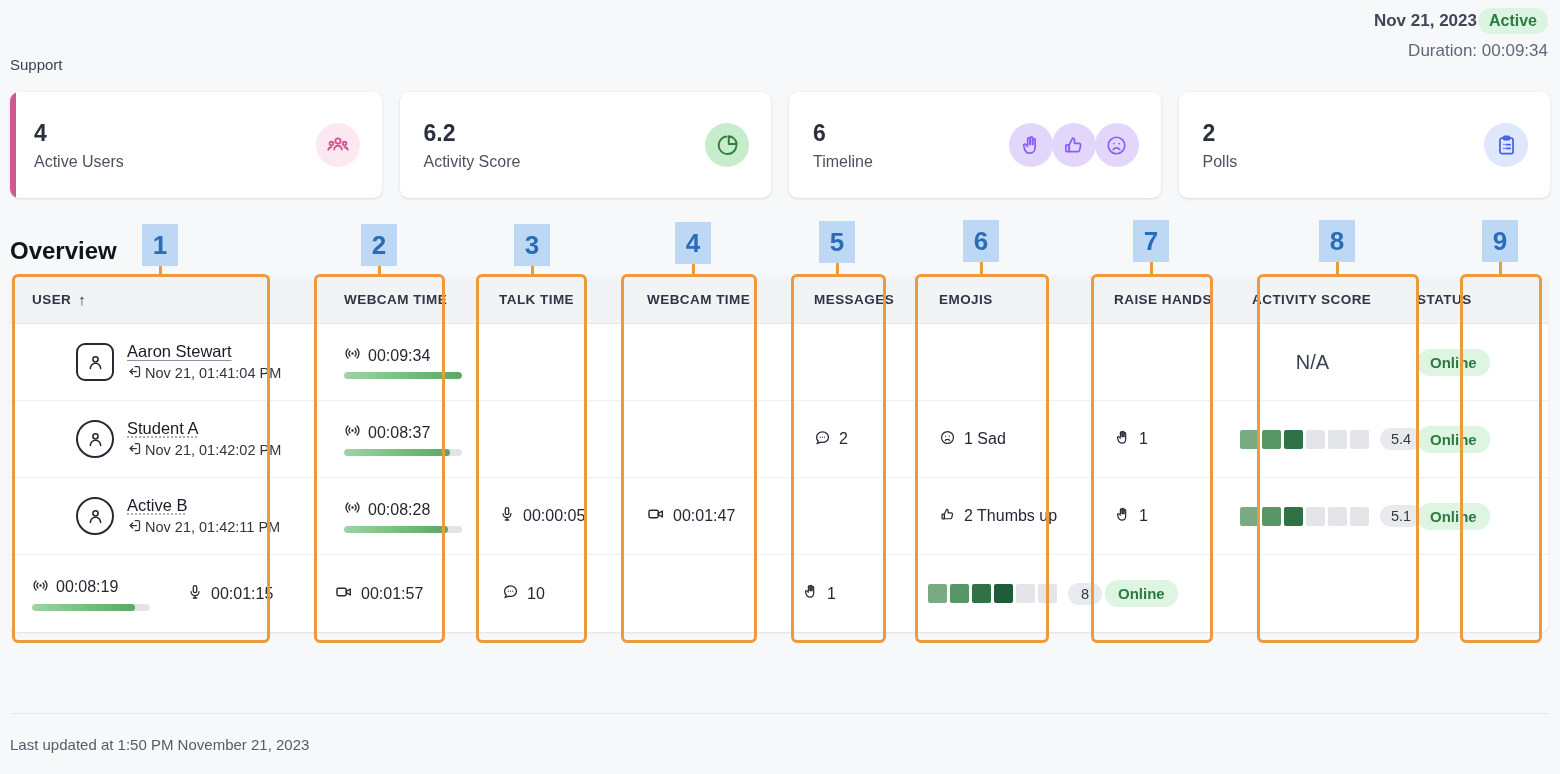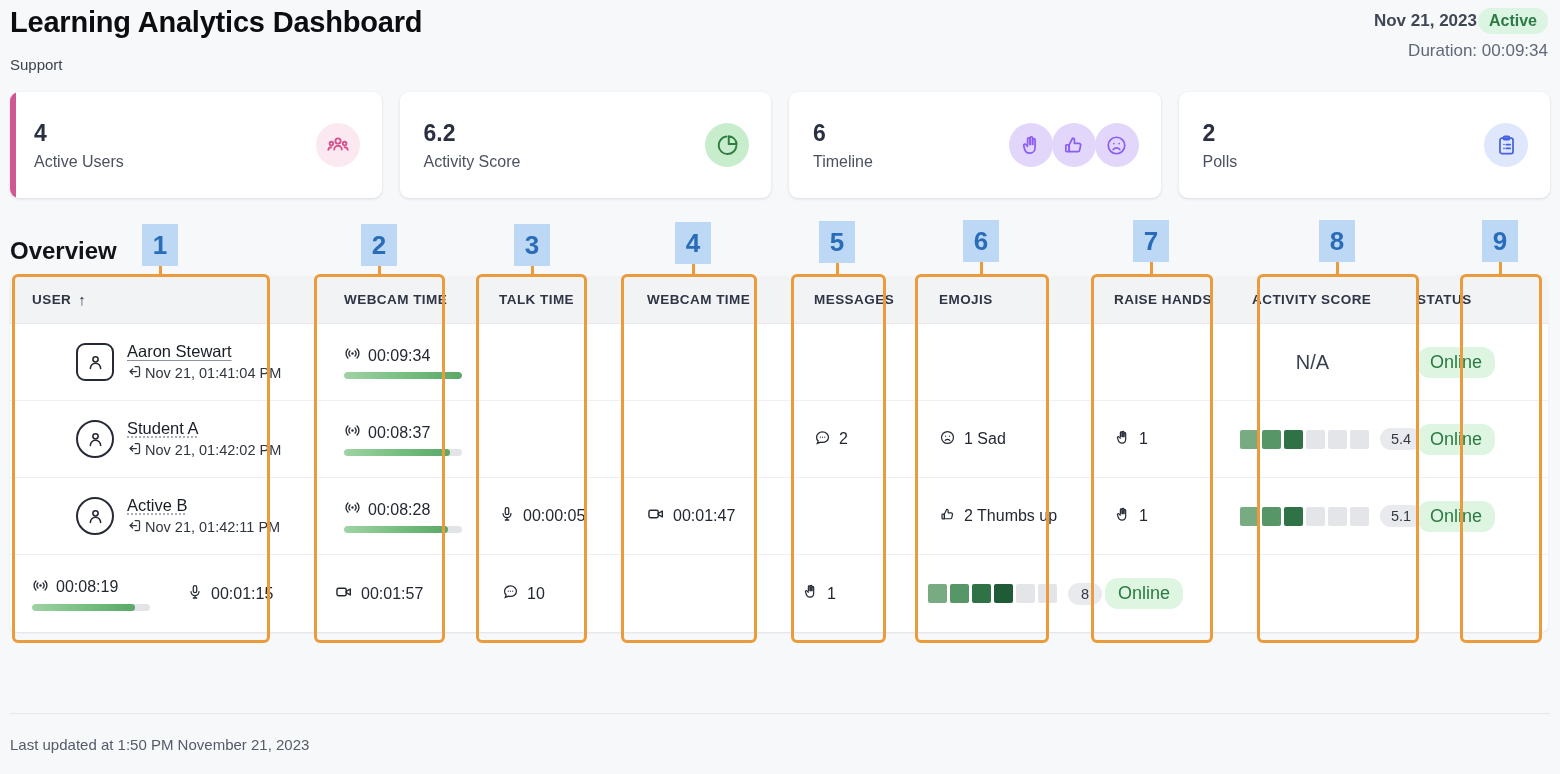--- a/index.html
+++ b/index.html
@@ -134,21 +134,21 @@
   .as-b { width: 19px; height: 19px; border-radius: 2px; background: #e3e5e8; }
   .as-pill {
     background: #e8eaee; color: #333844;
     font-size: 14.5px; border-radius: 11px;
     padding: 3px 11px; min-width: 34px; text-align: center;
   }
   .as-na { font-size: 20px; color: #3a4050; }
 
   .pill-online {
     background: #ddf5e1; color: #2b7a42;
-    font-size: 18px; font-weight: normal;
+    font-size: 15px; font-weight: bold;
     padding: 5px 13px; border-radius: 13px;
   }
 
   
   .footer-line { position: absolute; left: 10px; top: 713px; width: 1540px; height: 1px; background: #e5e7eb; }
   .footer-txt { position: absolute; left: 10px; top: 736px; font-size: 15px; color: #545b69; }
   .dl-btn {
     position: absolute; right: 13px; top: 724px;
     background: #fff; border: 1px solid #d9dce2; border-radius: 7px;
     padding: 11px 17px; font-size: 15.5px; color: #242935;
@@ -170,21 +170,20 @@
     width: 36px; height: 42px;
     display: flex; align-items: center; justify-content: center;
     font-family: "Liberation Sans", sans-serif;
   }
 </style>
 </head>
 <body>
 
 <div class="page">
 
-  <div class="hdr-title">Learning Analytics Dashboard</div>
   <div class="hdr-sub">Support</div>
   <div class="hdr-right">
     <div class="hdr-date-row">
       <span class="hdr-date">Nov 21, 2023</span>
       <span class="badge-active">Active</span>
     </div>
     <div class="hdr-duration">Duration: 00:09:34</div>
   </div>
 
   <div class="cards">

